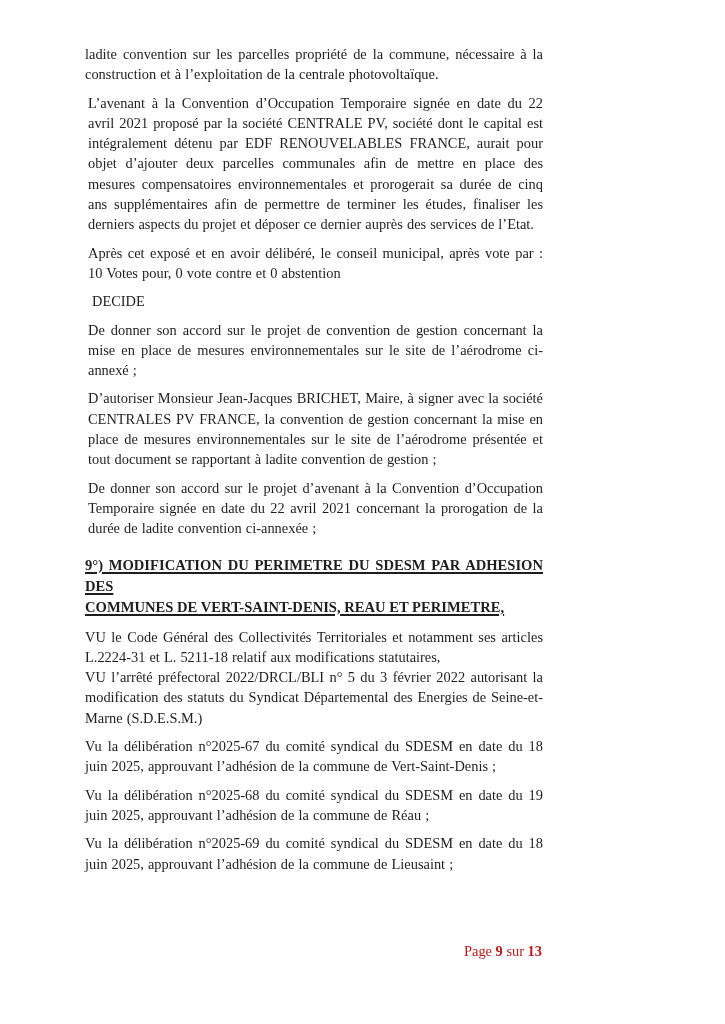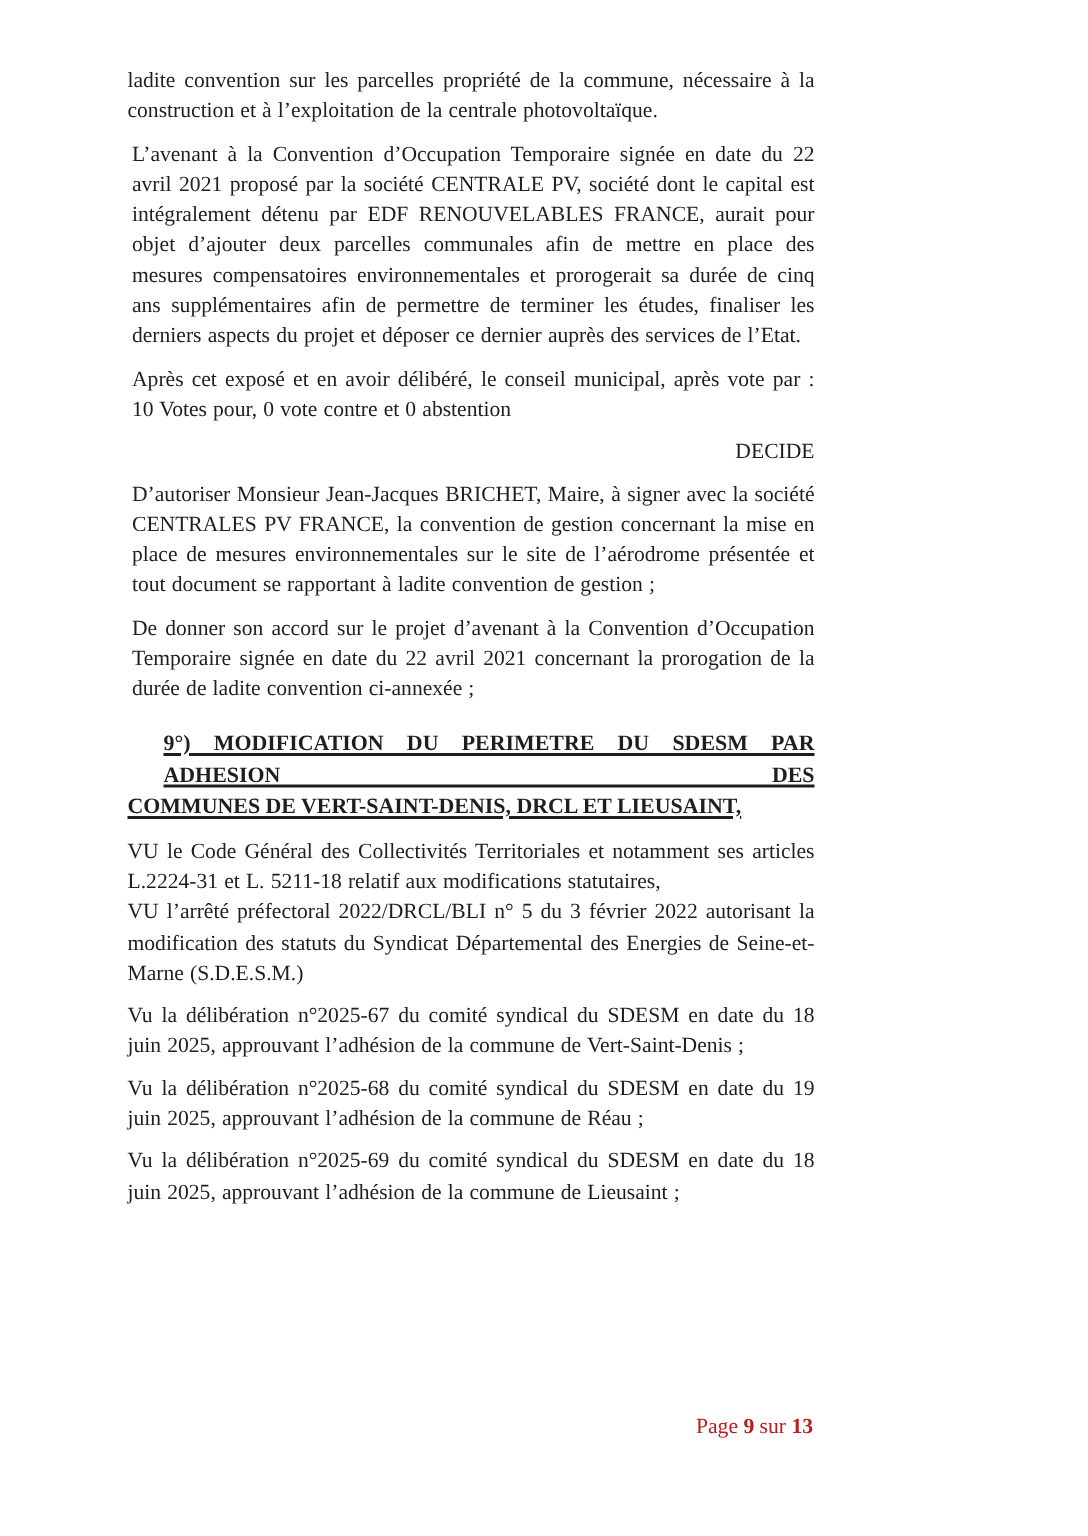--- a/index.html
+++ b/index.html
@@ -27,41 +27,40 @@
     font-size: 14.4px;
     line-height: 20.3px;
     text-align: justify;
     word-spacing: 0.5px;
   }
   .para.sp {            
     padding-left: 3px;
   }
   .para.decide {
     padding-left: 7px;
-    text-align: right;
+    text-align: left;
   }
   .para.tight {
     margin-bottom: 0;
   }
   .heading {
     margin: 16px 0 9px 0;
     font-size: 14.6px;
     line-height: 21px;
     font-weight: bold;
   }
   .heading .h-line {
     display: block;
     text-decoration: underline;
     text-decoration-thickness: 1.5px;
     text-underline-offset: 2px;
   }
   .heading .h-line.full {
     text-align: justify;
     text-align-last: justify;
-    margin-left: 24px;
   }
   .page-footer {
     position: absolute;
     top: 941px;
     right: 79px;
     font-size: 14.4px;
     line-height: 20px;
     color: #b91c1c;
   }
   .page-footer b {
@@ -74,29 +73,30 @@
 <div class="page">
 
   <p class="para">ladite convention sur les parcelles propriété de la commune, nécessaire à la construction et à l’exploitation de la centrale photovoltaïque.</p>
 
   <p class="para sp">L’avenant à la Convention d’Occupation Temporaire signée en date du 22 avril 2021 proposé par la société CENTRALE PV, société dont le capital est intégralement détenu par EDF RENOUVELABLES FRANCE, aurait pour objet d’ajouter deux parcelles communales afin de mettre en place des mesures compensatoires environnementales et prorogerait sa durée de cinq ans supplémentaires afin de permettre de terminer les études, finaliser les derniers aspects du projet et déposer ce dernier auprès des services de l’Etat.</p>
 
   <p class="para sp">Après cet exposé et en avoir délibéré, le conseil municipal, après vote par : 10 Votes pour, 0 vote contre et 0 abstention</p>
 
   <p class="para decide">DECIDE</p>
 
+  <p class="para sp">De donner son accord sur le projet de convention de gestion concernant la mise en place de mesures environnementales sur le site de l’aérodrome ci-annexé ;</p>
 
   <p class="para sp">D’autoriser Monsieur Jean-Jacques BRICHET, Maire, à signer avec la société CENTRALES PV FRANCE, la convention de gestion concernant la mise en place de mesures environnementales sur le site de l’aérodrome présentée et tout document se rapportant à ladite convention de gestion ;</p>
 
   <p class="para sp">De donner son accord sur le projet d’avenant à la Convention d’Occupation Temporaire signée en date du 22 avril 2021 concernant la prorogation de la durée de ladite convention ci-annexée ;</p>
 
 
   <h2 class="heading">
     <span class="h-line full">9°) MODIFICATION DU PERIMETRE DU SDESM PAR ADHESION DES</span>
-    <span class="h-line">COMMUNES DE VERT-SAINT-DENIS, DRCL ET LIEUSAINT,</span>
+    <span class="h-line">COMMUNES DE VERT-SAINT-DENIS, REAU ET PERIMETRE,</span>
   </h2>
 
   <p class="para tight">VU le Code Général des Collectivités Territoriales et notamment ses articles L.2224-31 et L. 5211-18 relatif aux modifications statutaires,</p>
 
   <p class="para">VU l’arrêté préfectoral 2022/DRCL/BLI n° 5 du 3 février 2022 autorisant la modification des statuts du Syndicat Départemental des Energies de Seine-et-Marne (S.D.E.S.M.)</p>
 
   <p class="para">Vu la délibération n°2025-67 du comité syndical du SDESM en date du 18 juin 2025, approuvant l’adhésion de la commune de Vert-Saint-Denis ;</p>
 
   <p class="para">Vu la délibération n°2025-68 du comité syndical du SDESM en date du 19 juin 2025, approuvant l’adhésion de la commune de Réau ;</p>
 

